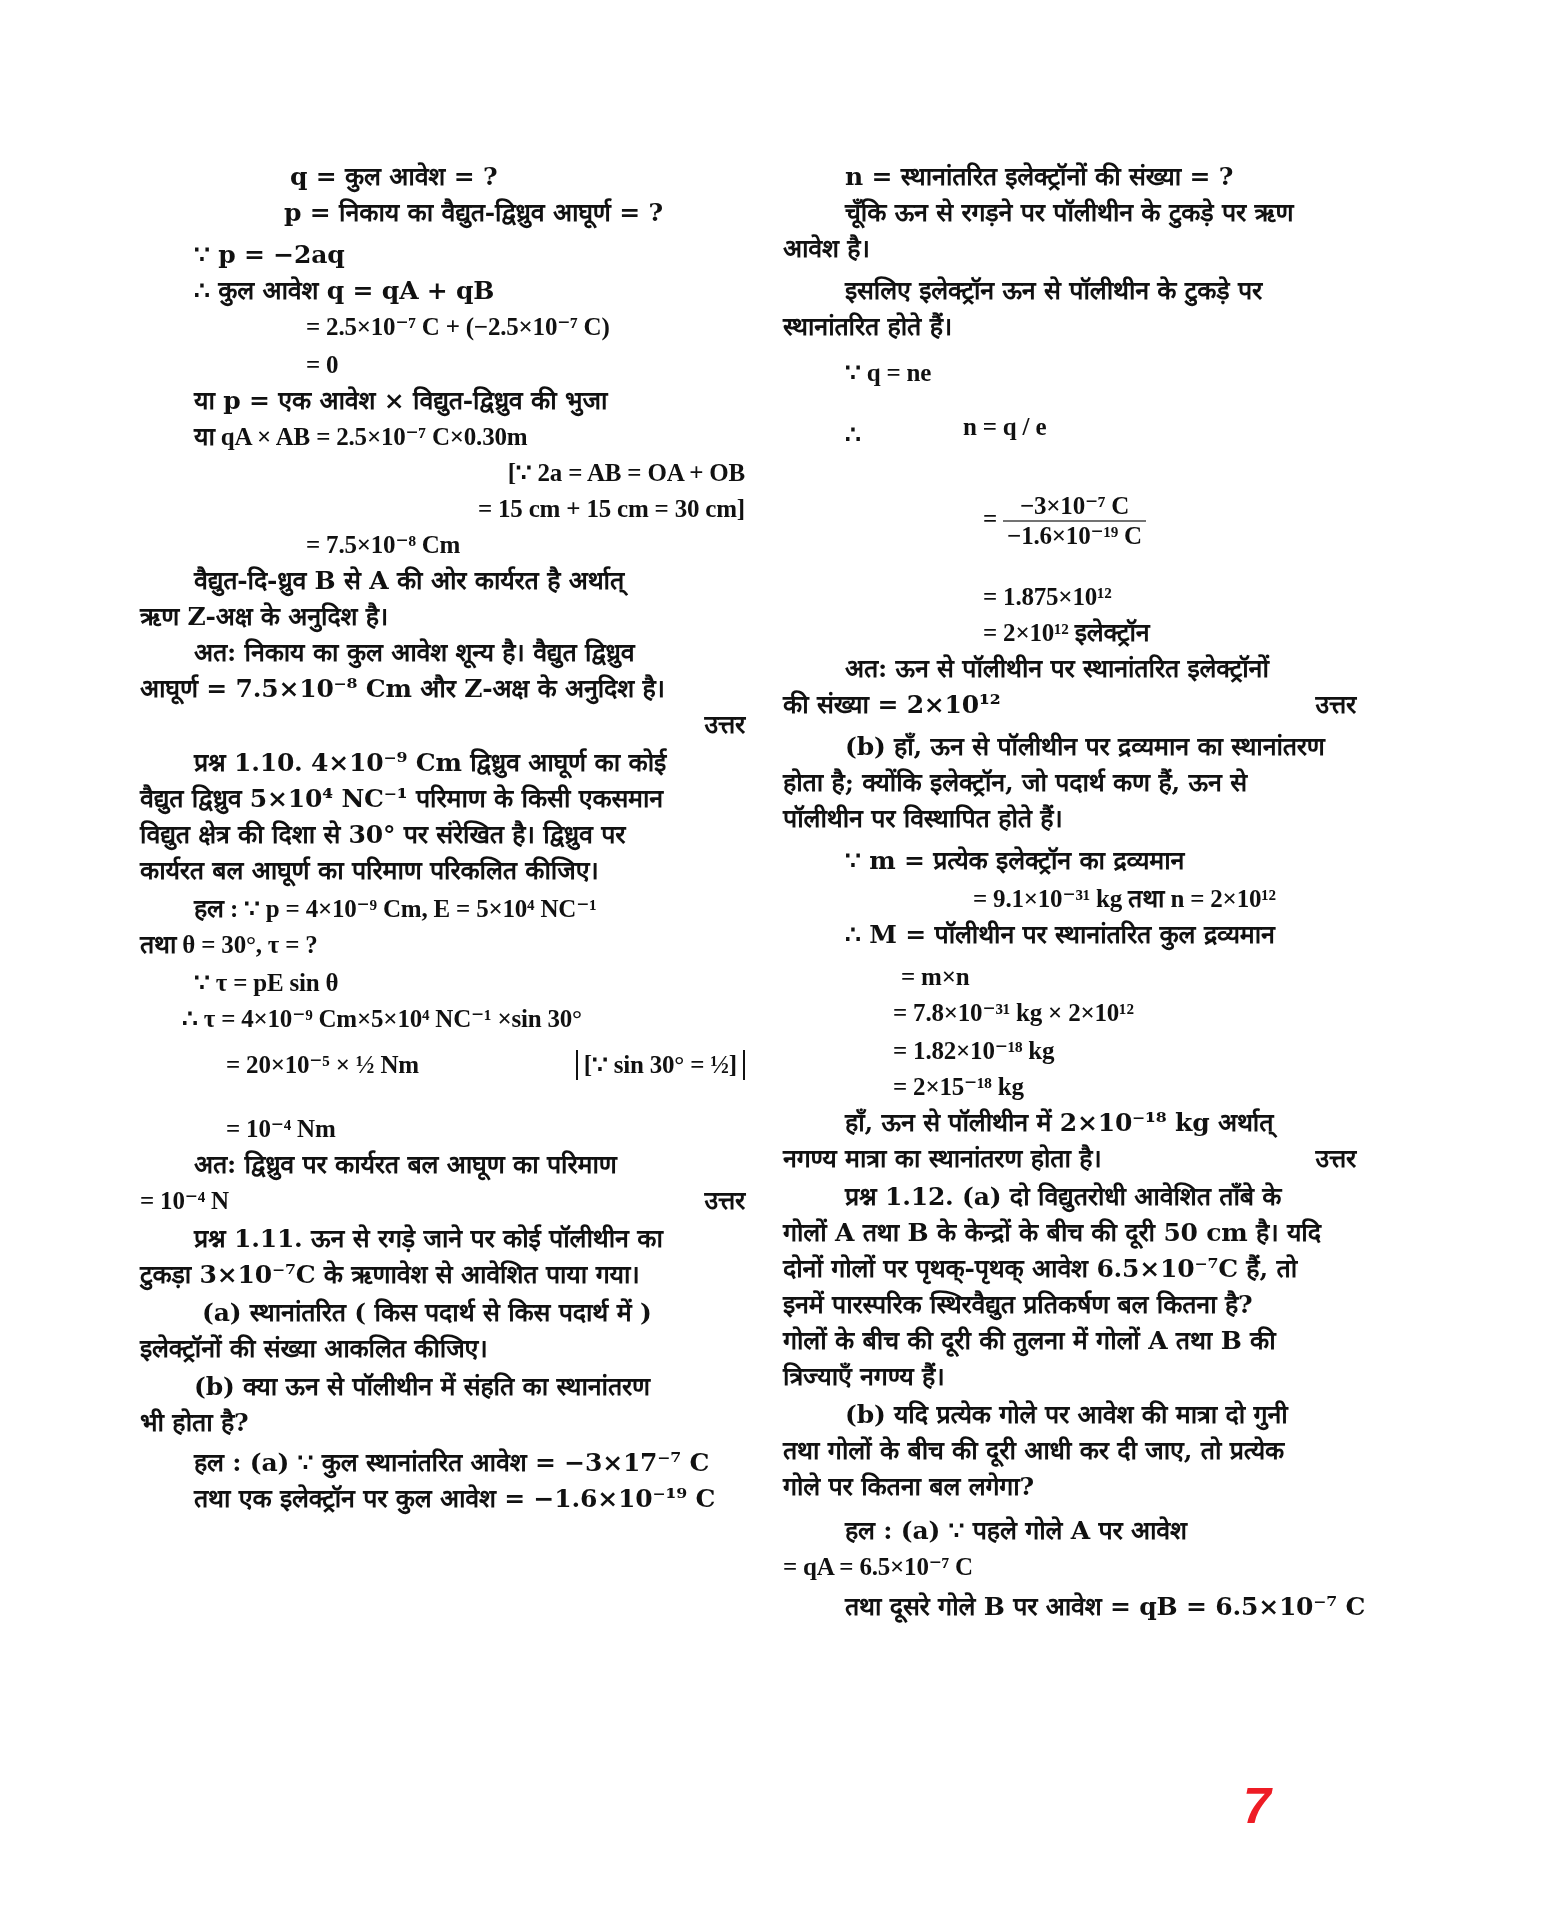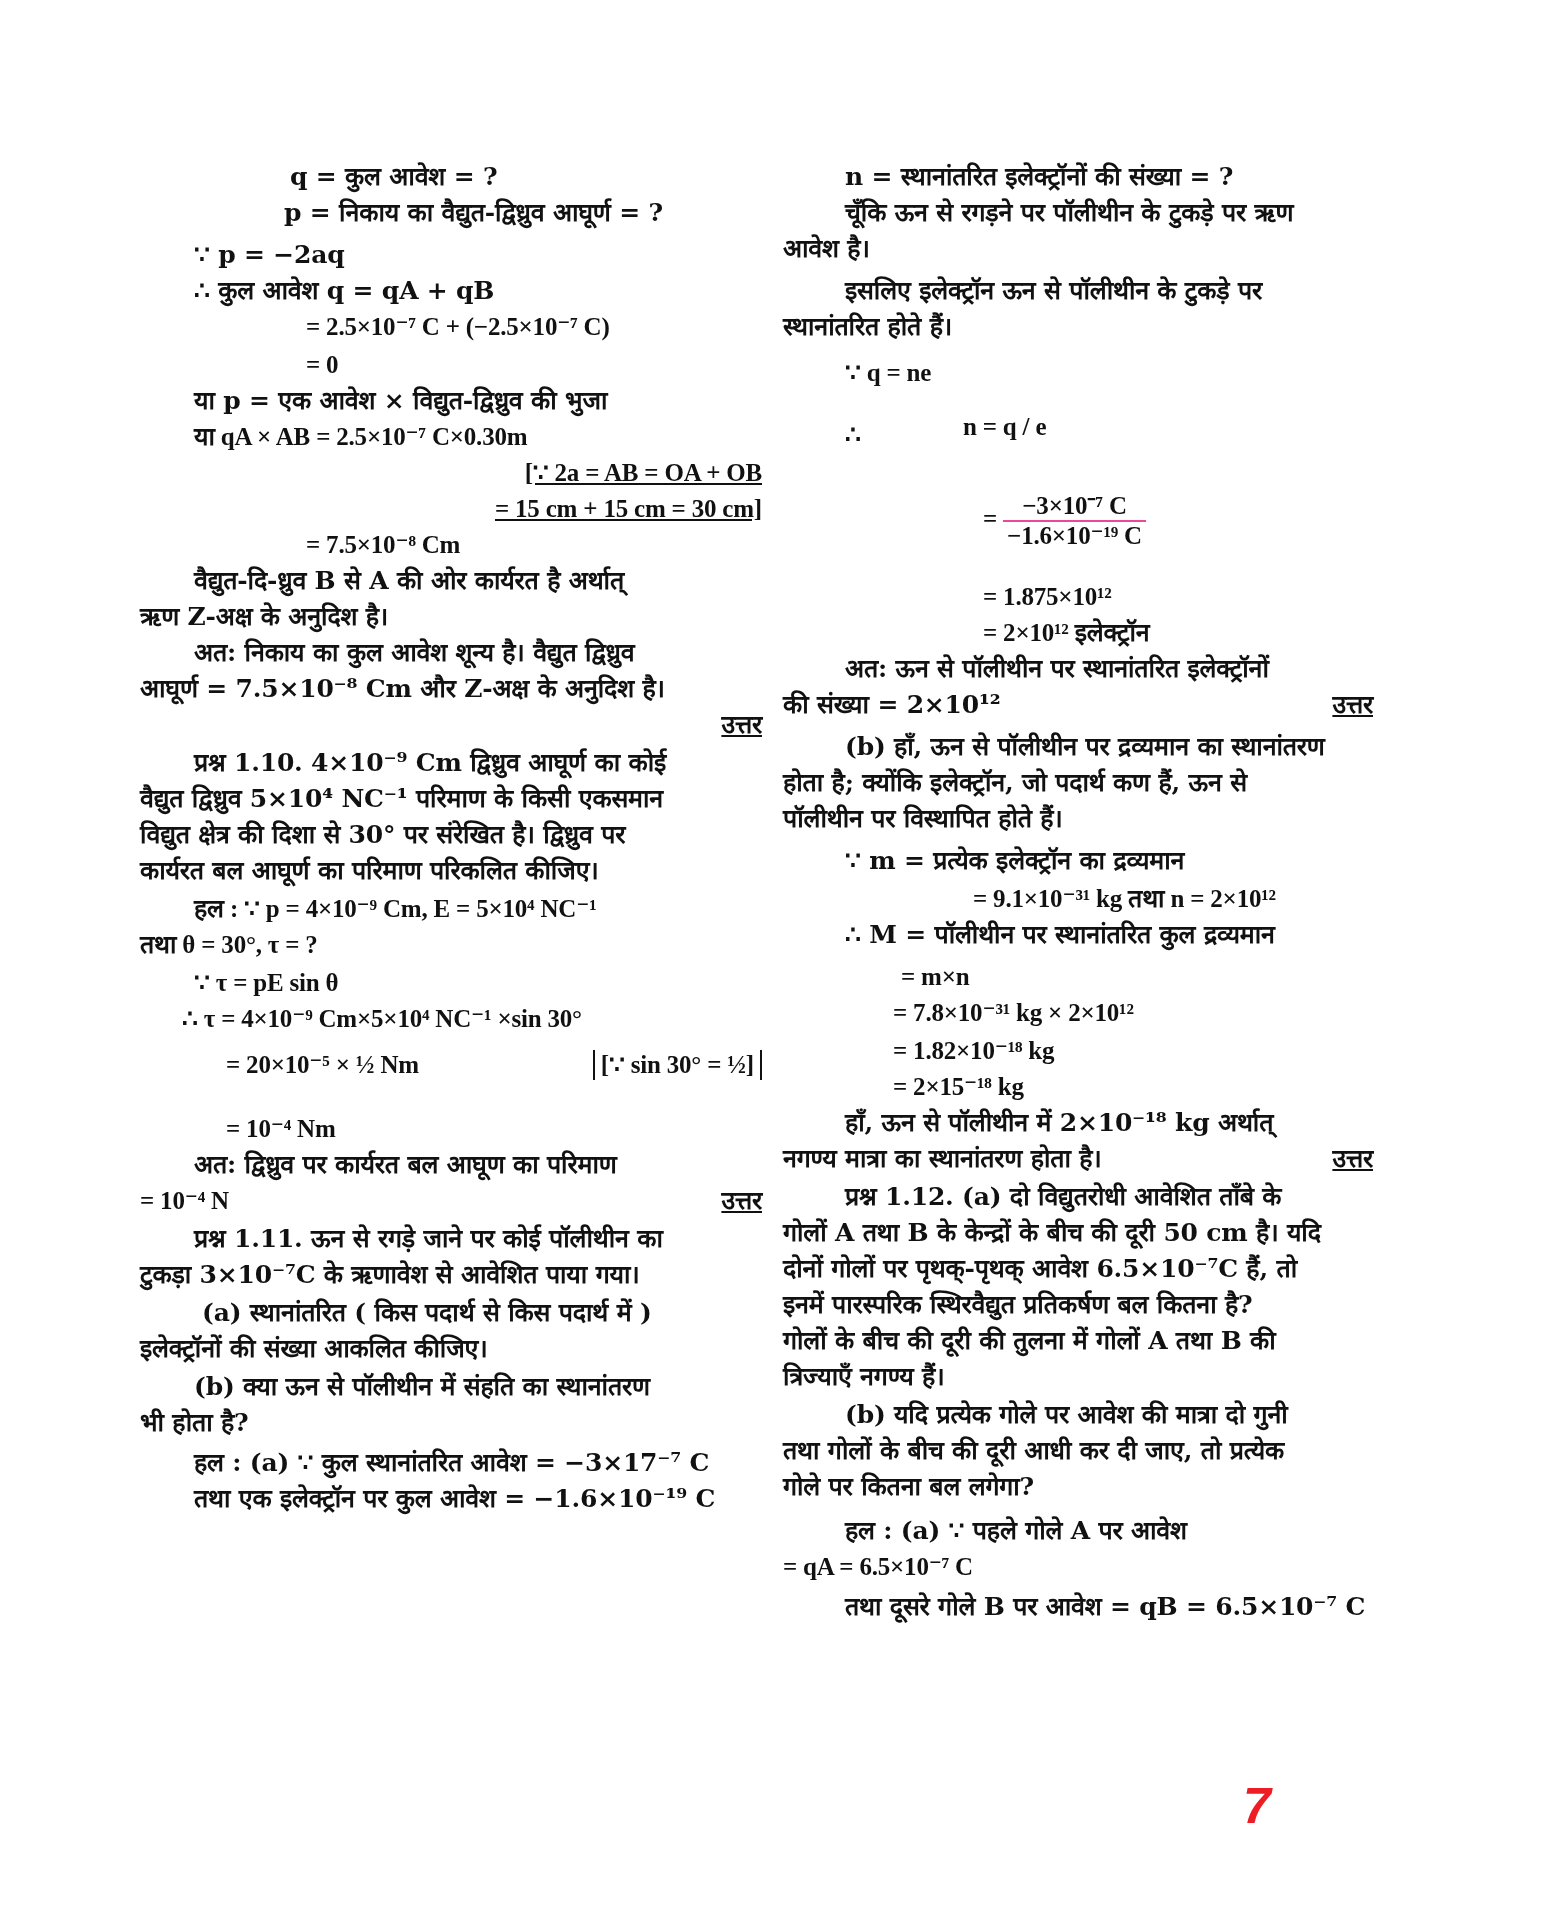--- a/index.html
+++ b/index.html
@@ -10,23 +10,23 @@
   }
   .page { position: absolute; left: 0; top: 0; width: 1547px; height: 1914px; }
   .col { position: absolute; top: 162px; width: 590px; }
   .col-left { left: 172px; }
   .col-right { left: 783px; }
   .line {
     position: absolute; left: 0; white-space: nowrap;
     font-size: 25px; font-weight: bold; line-height: 30px; letter-spacing: -0.2px;
   }
   .math { font-family: "Liberation Serif", "DejaVu Serif", serif; }
-  .right { right: 0; left: auto; text-decoration: underline; }
+  .right { right: 17px; left: auto; }
   .frac { display: inline-block; vertical-align: middle; text-align: center; line-height: 28px; }
-  .frac .num { display: block; border-bottom: 2px solid #ec4899; padding: 0 4px; font-family: Liberation Serif, serif; }
+  .frac .num { display: block; border-bottom: 2px solid #737373; padding: 0 4px; }
   .frac .den { display: block; padding: 0 4px; }
   .bracket { display: inline-block; border: 2px solid #111; border-top: none; border-bottom: none; padding: 0 6px; text-align: center; }
   .page-number {
     position: absolute; left: 1243px; top: 1777px;
     font-family: "Liberation Sans", sans-serif; font-weight: bold; font-style: italic;
     font-size: 50px; color: #ee1c25;
   }
 </style>
 </head>
 <body>

